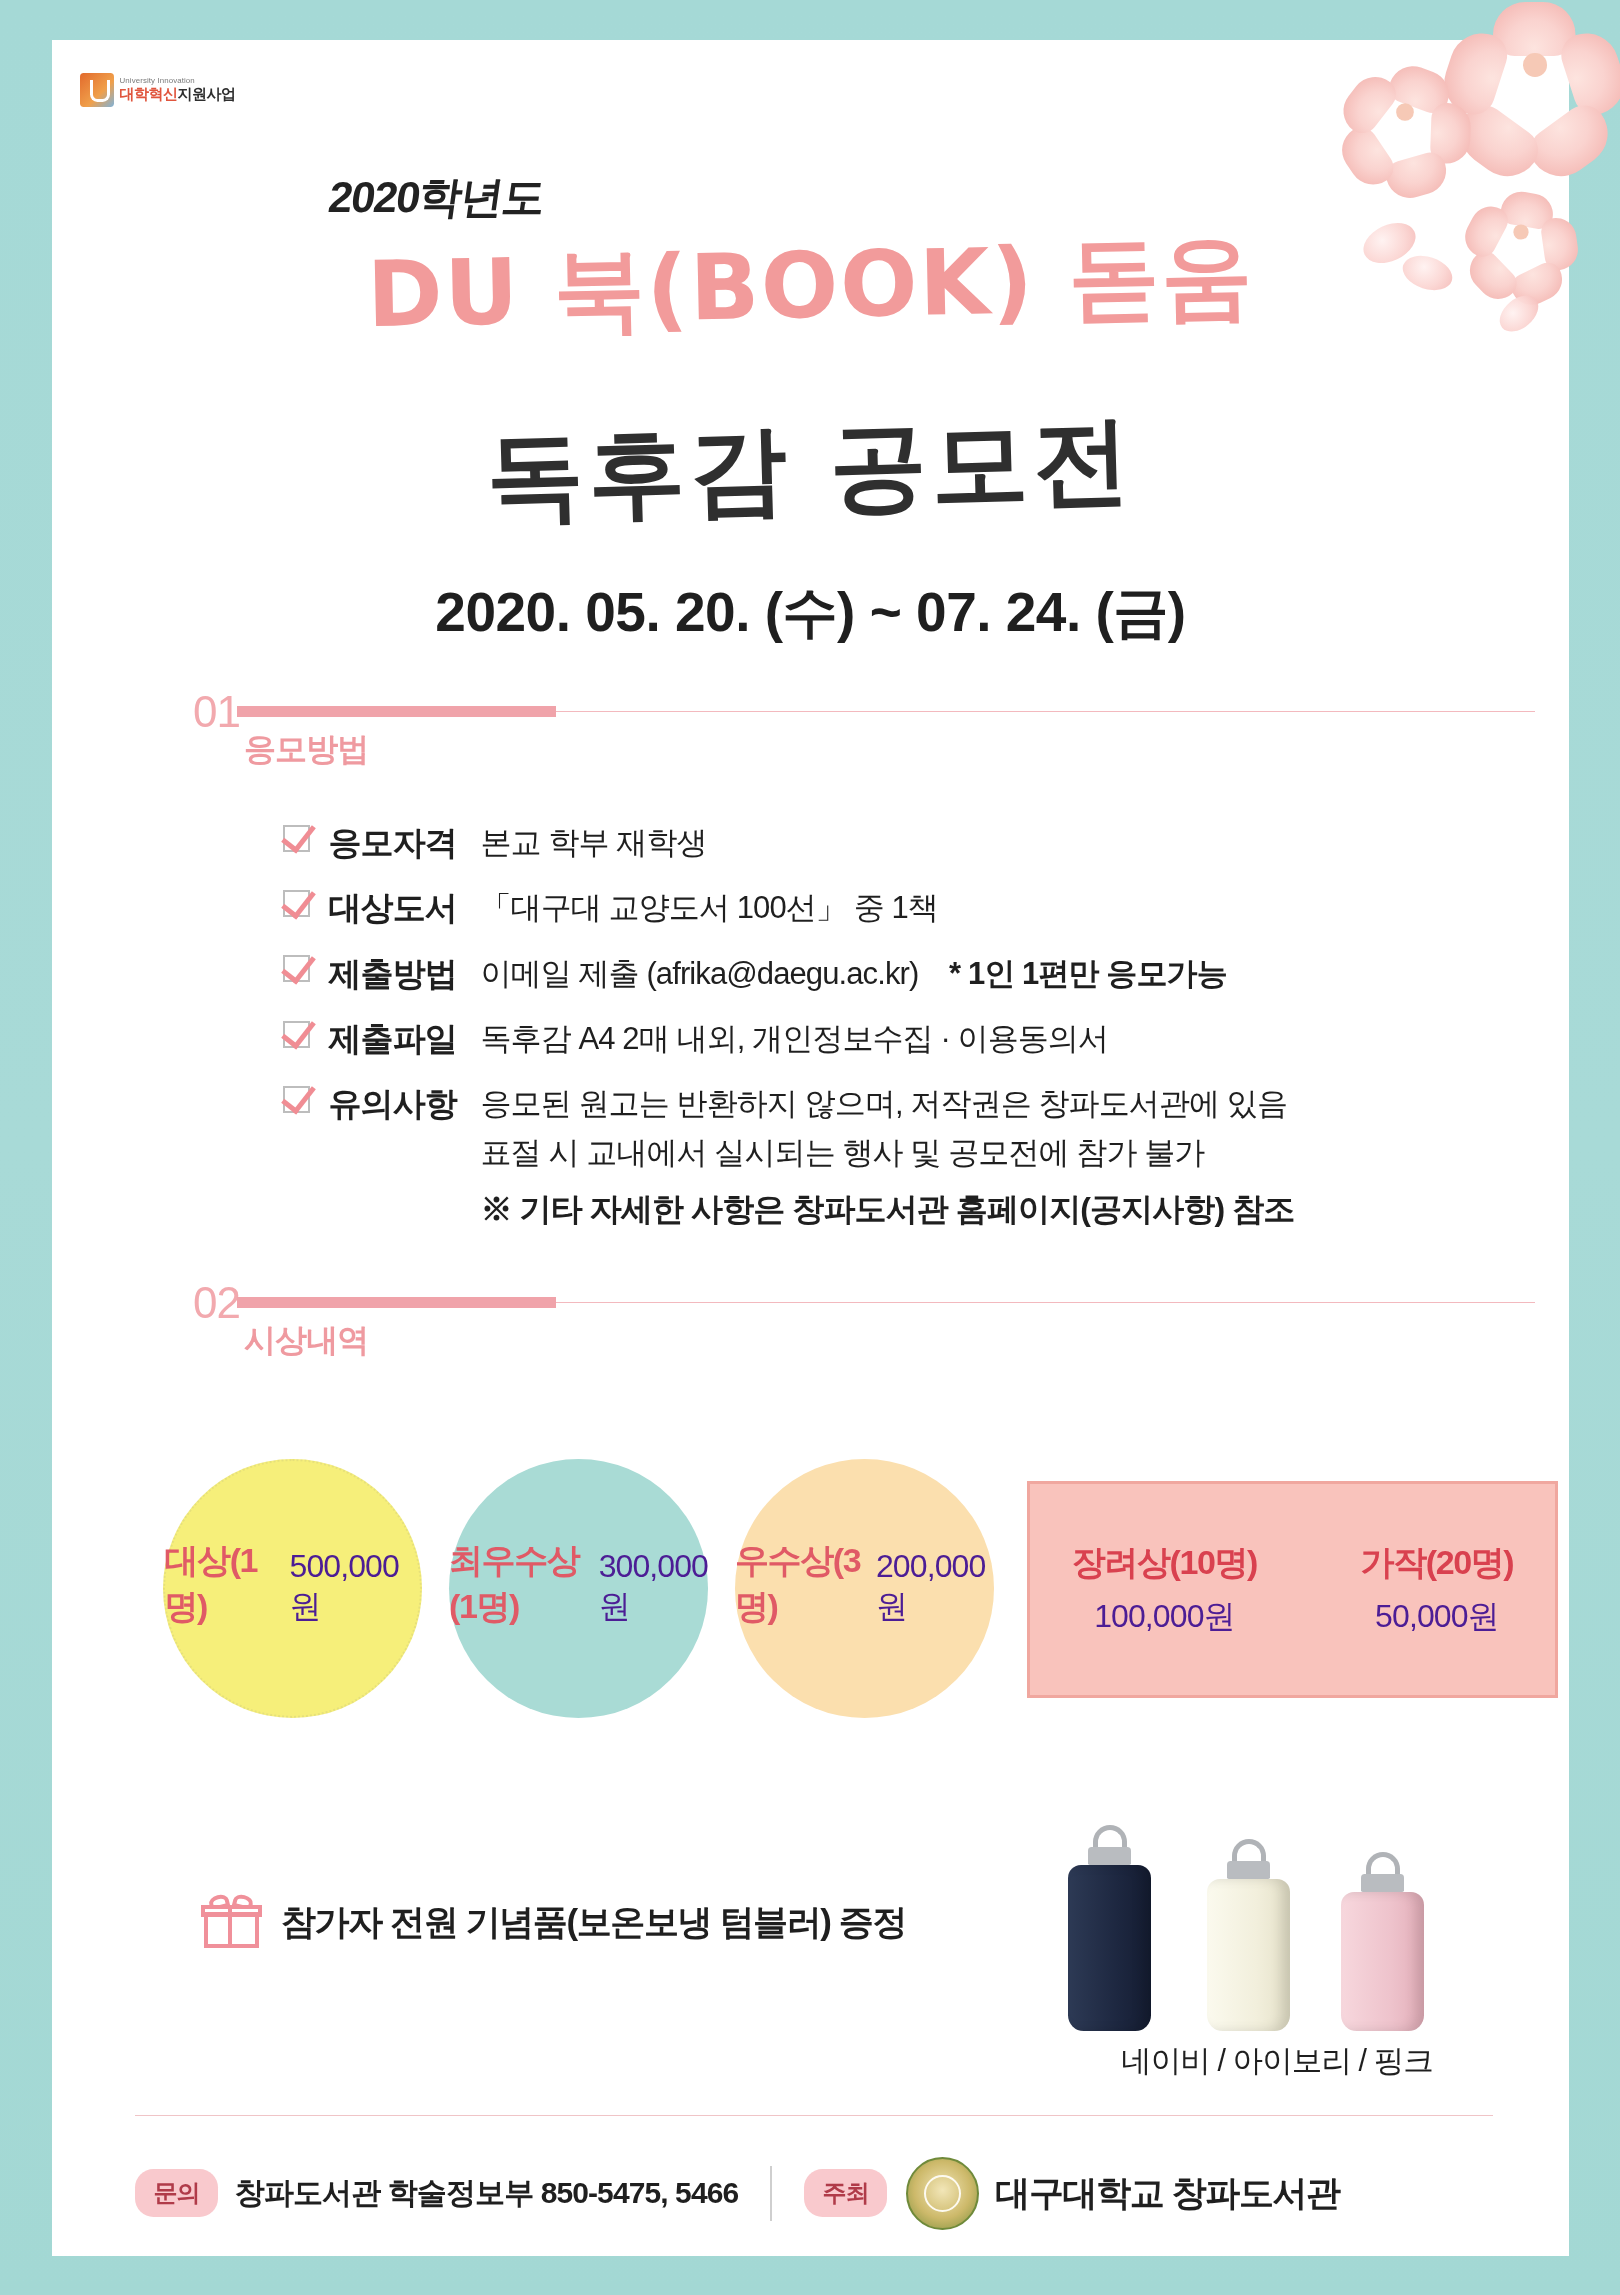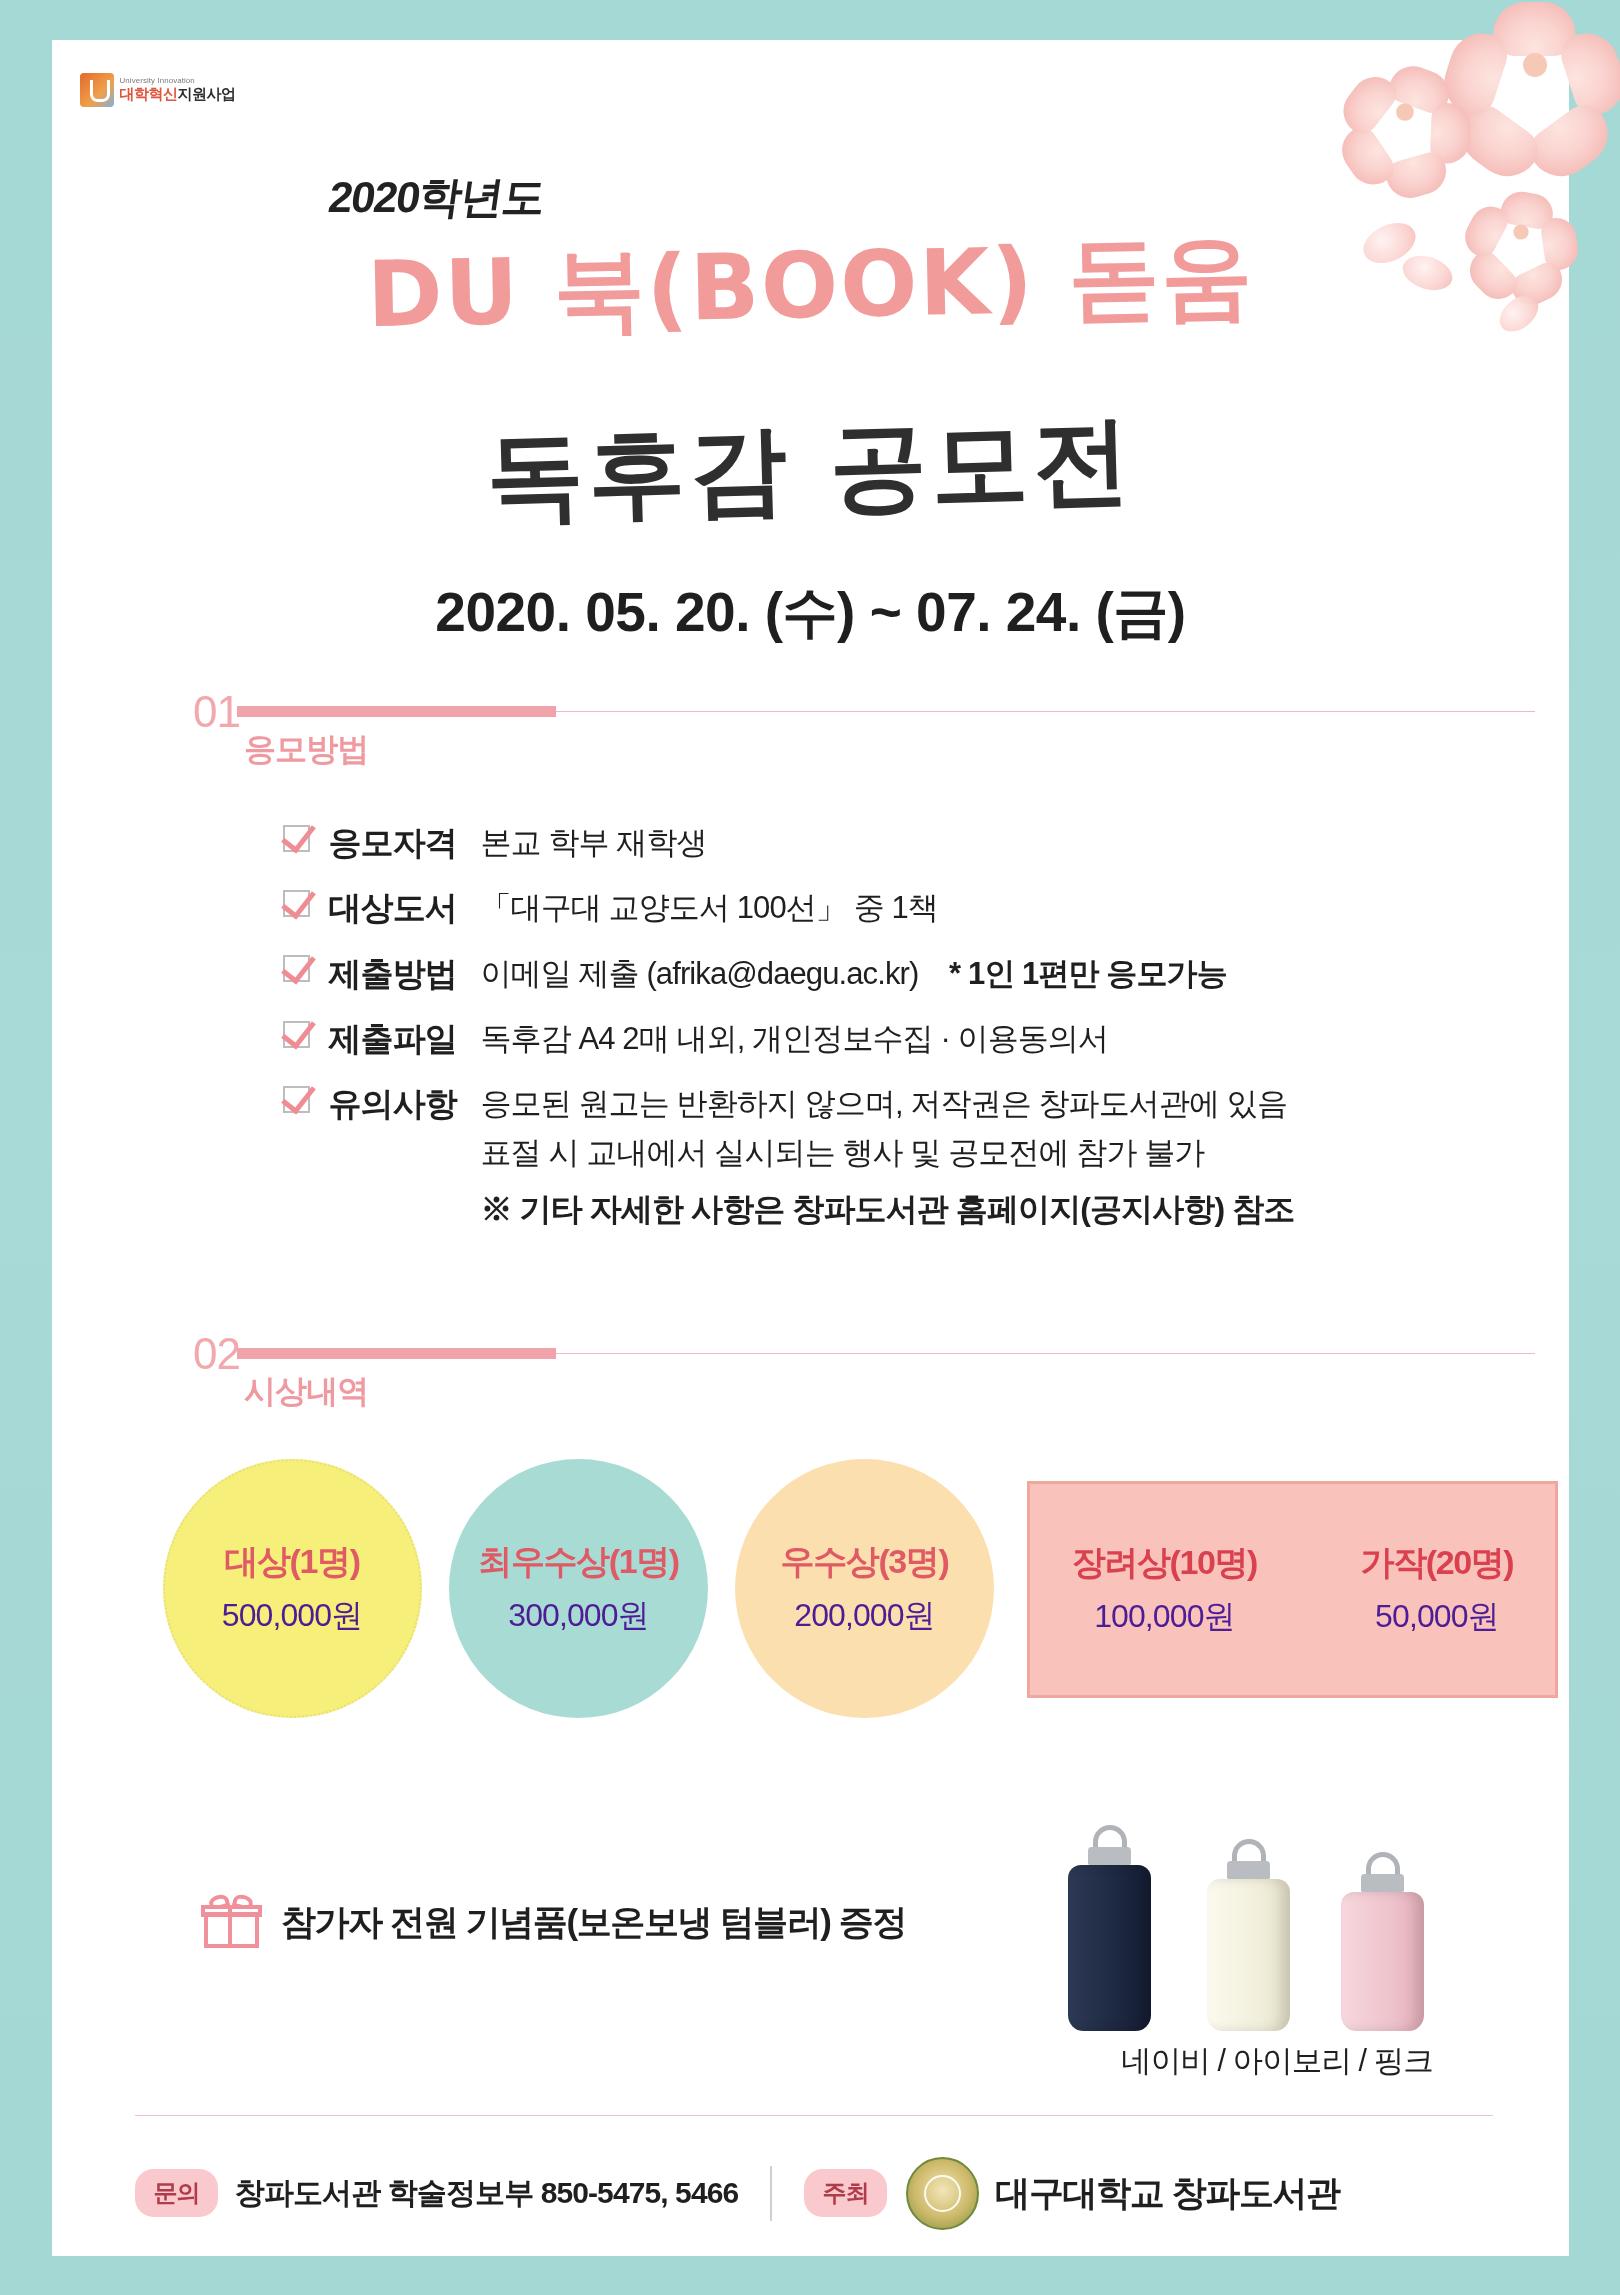--- a/index.html
+++ b/index.html
@@ -279,21 +279,20 @@
     top: 1419px;
     width: 1442px;
     height: 259px;
   }
   .circle {
     position: absolute;
     width: 259px;
     height: 259px;
     border-radius: 50%;
     display: flex;
-    flex-direction: column;
     align-items: center;
     justify-content: center;
     box-sizing: border-box;
   }
   .c1 { left: 18.5px; background: #f6ef7a; border: 2.8px dotted #e6e07a; }
   .c2 { left: 305px; background: #a9dbd5; }
   .c3 { left: 591px; background: #fbdfae; }
   .prize-name {
     font-size: 34px;
     font-weight: bold;
@@ -589,21 +588,21 @@
         <div class="chk"></div>
         <div class="info-term">유의사항</div>
         <div>
           <div class="info-desc">응모된 원고는 반환하지 않으며, 저작권은 창파도서관에 있음</div>
           <div class="note-line">표절 시 교내에서 실시되는 행사 및 공모전에 참가 불가</div>
           <div class="note-strong">※ 기타 자세한 사항은 창파도서관 홈페이지(공지사항) 참조</div>
         </div>
       </div>
     </div>
 
-    <div class="section-head" style="top:1289px;">
+    <div class="section-head" style="top:1238px;">
       <div class="sec-num">02</div>
       <div class="sec-rule"></div>
       <div class="sec-rule-strong"></div>
       <div class="sec-label">시상내역</div>
     </div>
 
     <div class="prizes">
       <div class="circle c1">
         <div class="prize-name">대상(1명)</div>
         <div class="prize-amt">500,000원</div>

